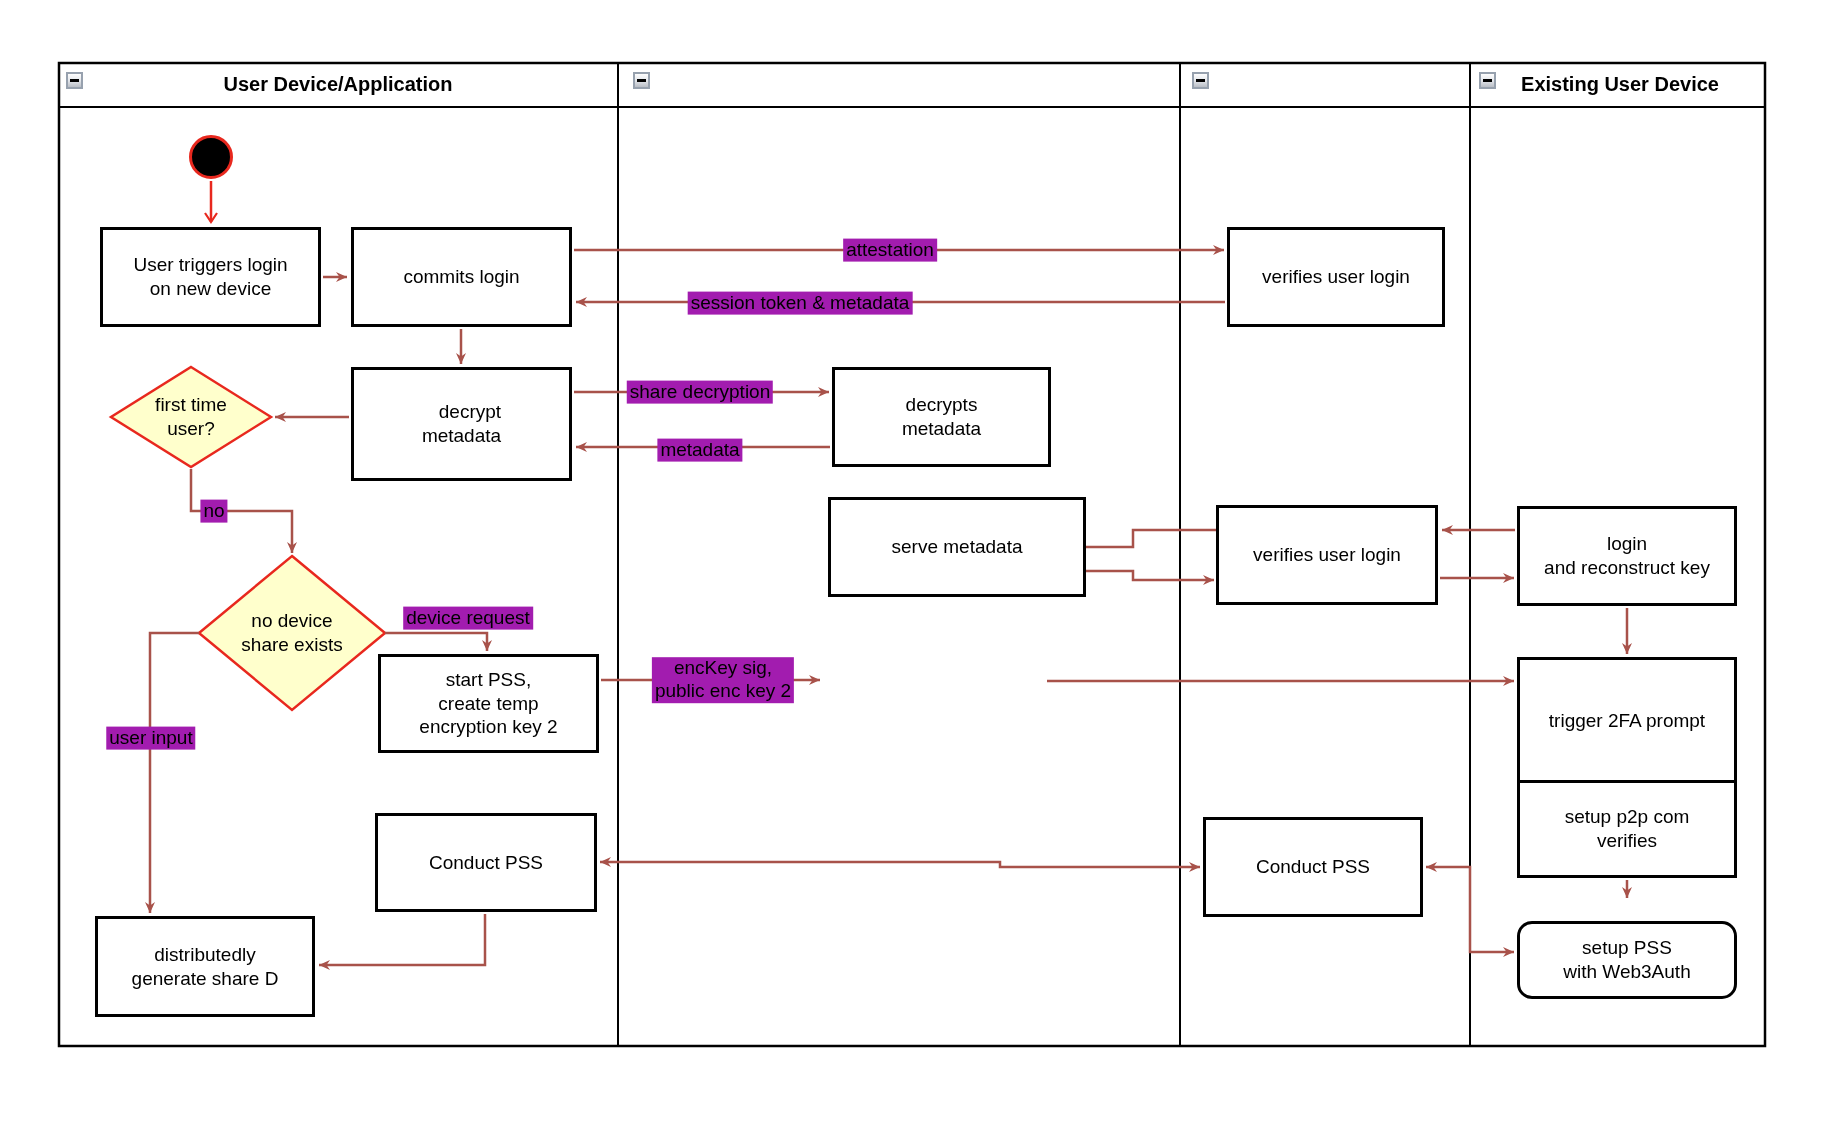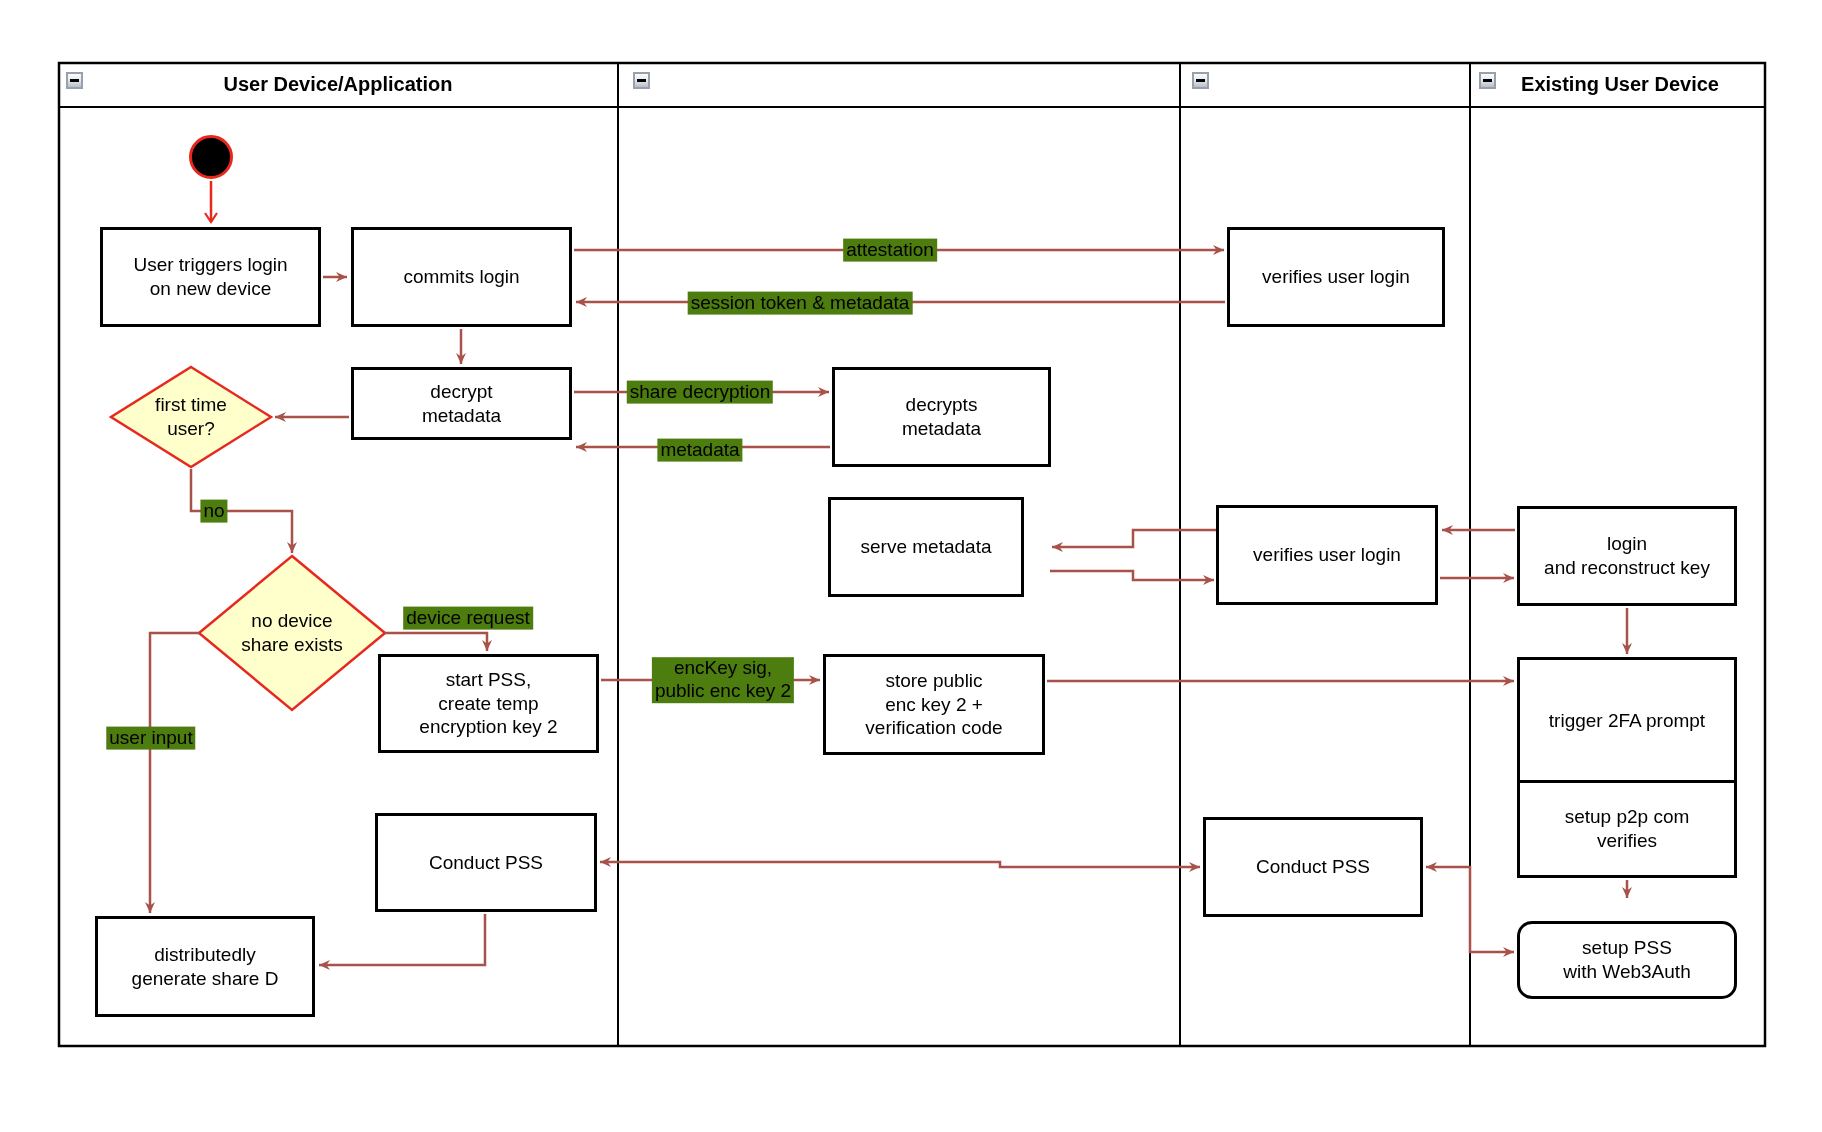--- a/index.html
+++ b/index.html
@@ -9,21 +9,21 @@
   .edge{fill:none;stroke:var(--flow);stroke-width:2.5px;}
   .edge.hot{stroke:var(--hot);stroke-width:2.5px;}
   .frame{fill:none;stroke:#000;stroke-width:2.5px;}
   .laneline{stroke:#000;stroke-width:2px;}
   .decision{fill:var(--decision);stroke:var(--hot);stroke-width:2.5px;}
   .node{position:absolute;background:#fff;border:3px solid #000;display:flex;
         align-items:center;justify-content:center;text-align:center;
         font-size:19px;line-height:1.25;white-space:pre-line;box-sizing:border-box;}
   .dlabel{position:absolute;display:flex;align-items:center;justify-content:center;
         text-align:center;font-size:19px;line-height:1.25;white-space:pre-line;}
-  .edge-label{position:absolute;transform:translate(-50%,-50%);background:#4d7c0f;
+  .edge-label{position:absolute;transform:translate(-50%,-50%);background:#a21caf;
         padding:0 3px;font-size:19px;line-height:1.2;white-space:pre-line;text-align:center;}
   .lane-title{position:absolute;top:62px;height:45px;display:flex;align-items:center;
         justify-content:center;font-weight:bold;font-size:20px;}
   .collapse{position:absolute;width:17px;height:17px;box-sizing:border-box;
         border:2px solid #97a1ae;background:linear-gradient(180deg,#fdfdfd 0%,#e8eaee 45%,#b9bec6 100%);
         display:flex;align-items:center;justify-content:center;}
   .collapse .bar{width:9px;height:3px;background:#000;}
   .start-node{position:absolute;width:38px;height:38px;border-radius:50%;
         background:#000;border:3px solid var(--hot);}
 </style>
@@ -90,34 +90,31 @@
     </div>
   <div class="collapse" style="left:1479px;top:72px;">
       <span class="bar"></span>
     </div>
 
   <div class="start-node" style="left:189px;top:135px;"></div>
 
   <div class="node" style="left:100px;top:227px;width:221px;height:100px;">User triggers login
 on new device</div>
   <div class="node" style="left:351px;top:227px;width:221px;height:100px;">commits login</div>
-  <div class="node" style="left:351px;top:367px;width:221px;height:73px;">decrypt
+  <div class="node" style="left:351px;top:367px;width:221px;height:114px;text-align:right;">decrypt
 metadata</div>
   <div class="node" style="left:378px;top:654px;width:221px;height:99px;">start PSS,
 create temp
 encryption key 2</div>
   <div class="node" style="left:375px;top:813px;width:222px;height:99px;">Conduct PSS</div>
   <div class="node" style="left:95px;top:916px;width:220px;height:101px;">distributedly
 generate share D</div>
   <div class="node" style="left:832px;top:367px;width:219px;height:100px;">decrypts
 metadata</div>
-  <div class="node" style="left:828px;top:497px;width:196px;height:100px;">serve metadata</div>
-  <div class="node" style="left:823px;top:654px;width:222px;height:101px;">store public
-enc key 2 +
-verification code</div>
+  <div class="node" style="left:828px;top:497px;width:258px;height:100px;">serve metadata</div>
   <div class="node" style="left:1227px;top:227px;width:218px;height:100px;">verifies user login</div>
   <div class="node" style="left:1216px;top:505px;width:222px;height:100px;">verifies user login</div>
   <div class="node" style="left:1203px;top:817px;width:220px;height:100px;">Conduct PSS</div>
   <div class="node" style="left:1517px;top:506px;width:220px;height:100px;">login
 and reconstruct key</div>
   <div class="node" style="left:1517px;top:657px;width:220px;height:128px;">trigger 2FA prompt</div>
   <div class="node" style="left:1517px;top:780px;width:220px;height:98px;">setup p2p com
 verifies</div>
   <div class="node" style="left:1517px;top:921px;width:220px;height:78px;border-radius:15px;">setup PSS
 with Web3Auth</div>

